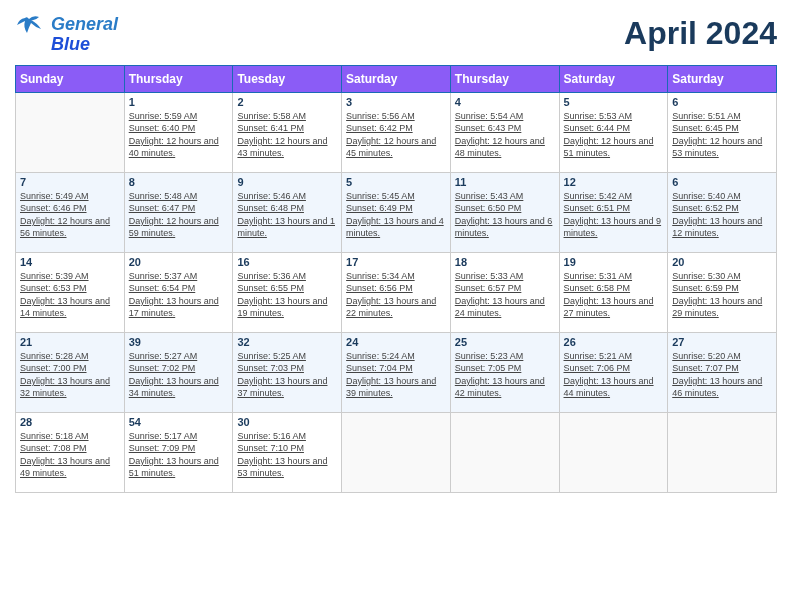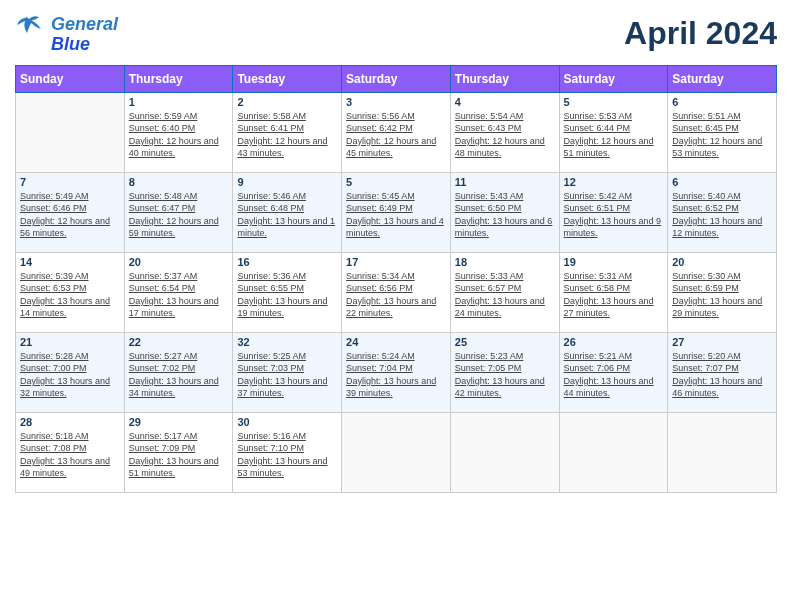--- a/index.html
+++ b/index.html
@@ -198,21 +198,21 @@
           <span class="day-num">20</span>
           <div class="day-info">Sunrise: 5:30 AM<br>Sunset: 6:59 PM<br>Daylight: 13 hours and 29 minutes.</div>
         </td>
       </tr>
       <tr>
         <td>
           <span class="day-num">21</span>
           <div class="day-info">Sunrise: 5:28 AM<br>Sunset: 7:00 PM<br>Daylight: 13 hours and 32 minutes.</div>
         </td>
         <td>
-          <span class="day-num">22</span>
+          <span class="day-num">39</span>
           <div class="day-info">Sunrise: 5:27 AM<br>Sunset: 7:02 PM<br>Daylight: 13 hours and 34 minutes.</div>
         </td>
         <td>
           <span class="day-num">32</span>
           <div class="day-info">Sunrise: 5:25 AM<br>Sunset: 7:03 PM<br>Daylight: 13 hours and 37 minutes.</div>
         </td>
         <td>
           <span class="day-num">24</span>
           <div class="day-info">Sunrise: 5:24 AM<br>Sunset: 7:04 PM<br>Daylight: 13 hours and 39 minutes.</div>
         </td>
@@ -228,21 +228,21 @@
           <span class="day-num">27</span>
           <div class="day-info">Sunrise: 5:20 AM<br>Sunset: 7:07 PM<br>Daylight: 13 hours and 46 minutes.</div>
         </td>
       </tr>
       <tr>
         <td>
           <span class="day-num">28</span>
           <div class="day-info">Sunrise: 5:18 AM<br>Sunset: 7:08 PM<br>Daylight: 13 hours and 49 minutes.</div>
         </td>
         <td>
-          <span class="day-num">29</span>
+          <span class="day-num">54</span>
           <div class="day-info">Sunrise: 5:17 AM<br>Sunset: 7:09 PM<br>Daylight: 13 hours and 51 minutes.</div>
         </td>
         <td>
           <span class="day-num">30</span>
           <div class="day-info">Sunrise: 5:16 AM<br>Sunset: 7:10 PM<br>Daylight: 13 hours and 53 minutes.</div>
         </td>
         <td class="empty"></td>
         <td class="empty"></td>
         <td class="empty"></td>
         <td class="empty"></td>

